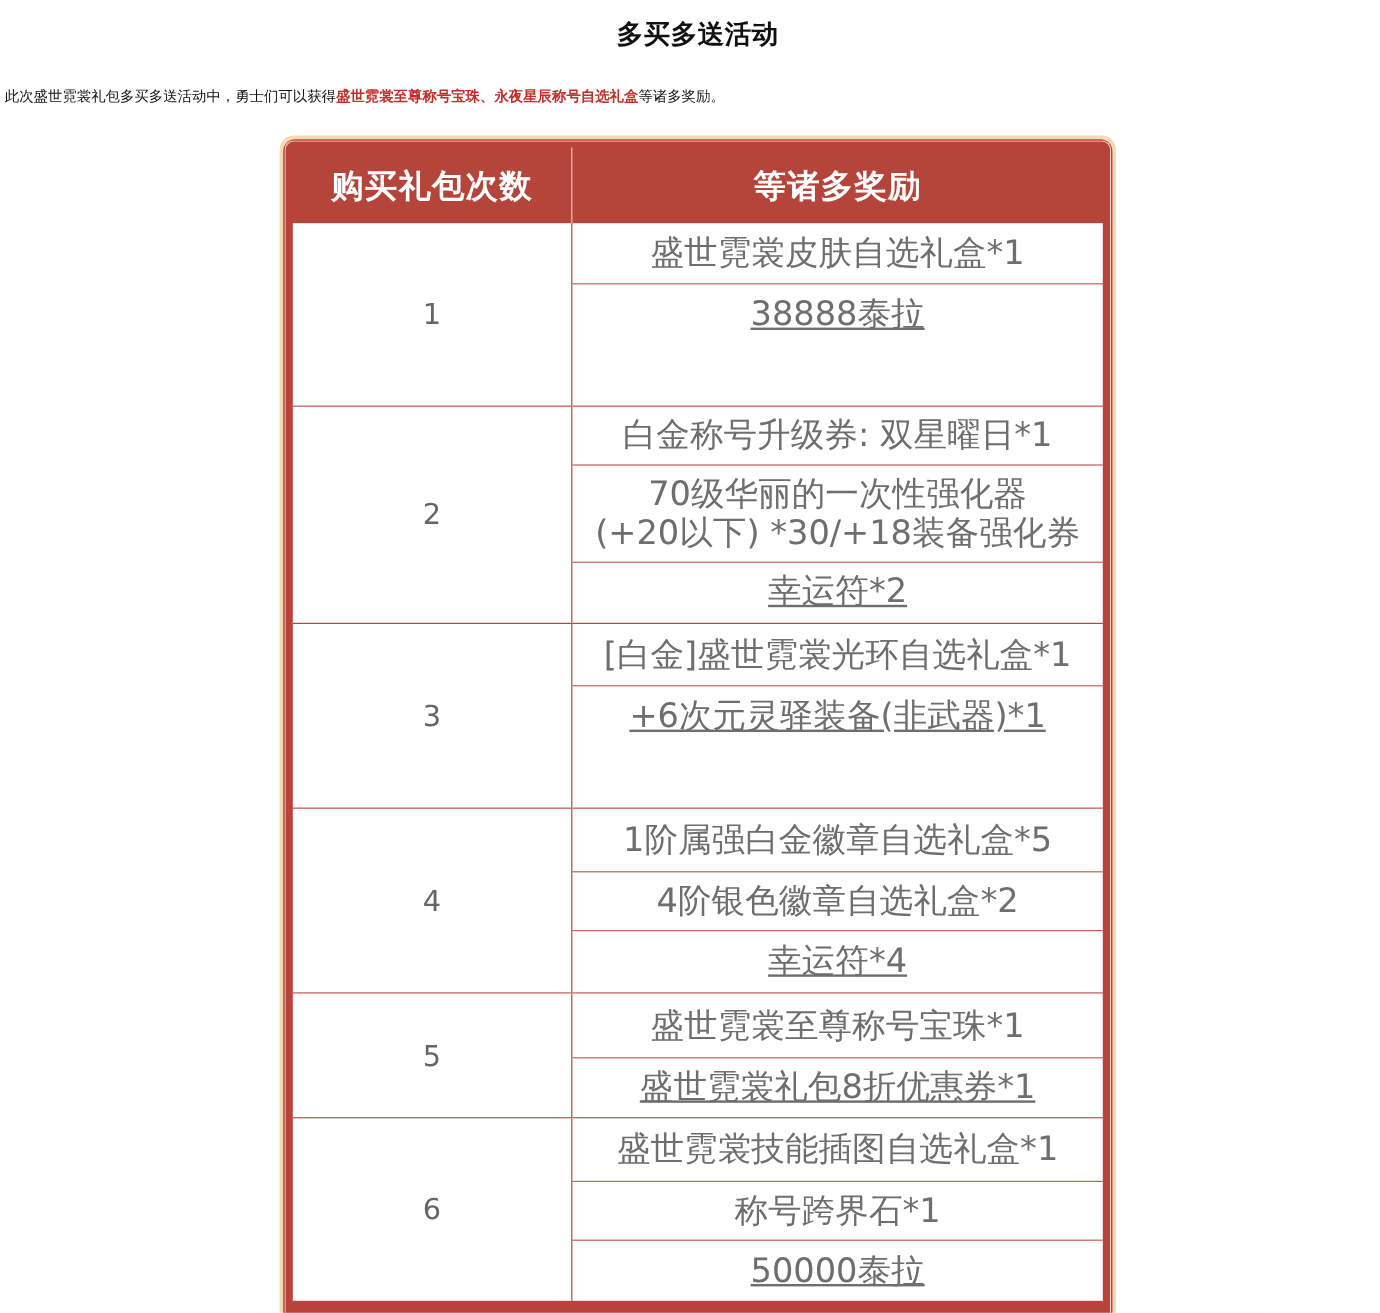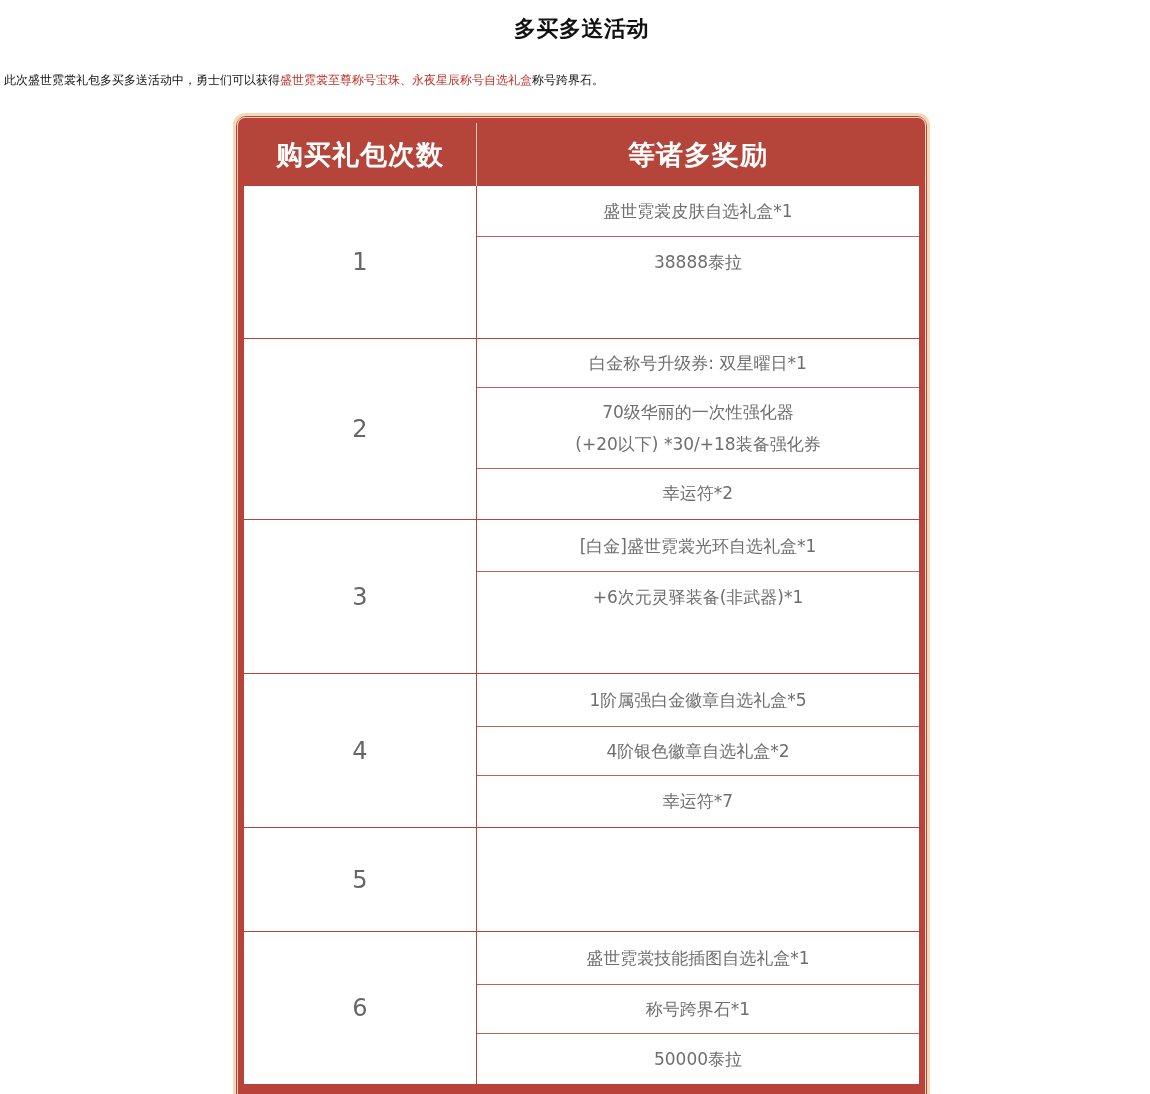--- a/index.html
+++ b/index.html
@@ -1,47 +1,47 @@
 <!DOCTYPE html>
 <html><head>
   <meta charset="utf-8">
   <style>
     html, body { margin: 0; padding: 0; background: #ffffff; }
     body { width: 1150px; height: 1094px; overflow: hidden; position: relative; font-family: "DejaVu Sans", sans-serif; }
     .title { position: absolute; top: 14px; left: 0; width: 1163px; text-align: center; font-size: 22px; font-weight: bold; color: #111; font-family: "DejaVu Sans", sans-serif; letter-spacing: 0.5px; }
     .intro { position: absolute; top: 72px; left: 4px; font-size: 12px; color: #111; white-space: nowrap; }
-    .intro .hl { color: #c0302a; font-weight: normal; text-align: right; }
+    .intro .hl { color: #c0302a; font-weight: bold; text-align: right; }
 
     .frame { position: absolute; left: 233px; top: 113px; width: 697px; height: 1000px;
              background: #f3d9b8; border-radius: 12px 12px 0 0; }
     .frame-inner { position: absolute; left: 3px; top: 3px; right: 3px; bottom: 0;
              background: #b9433a; border-radius: 10px 10px 0 0; }
     .frame-line { position: absolute; left: 4px; top: 4px; right: 4px; bottom: 0;
              border: 1.5px solid #f3d9b8; border-bottom: none; border-radius: 8px 8px 0 0; }
 
     .table { position: absolute; left: 244px; top: 123px; width: 675px; }
     .thead { display: flex; height: 63px; background: #b5443b; color: #fff; }
     .th { display: flex; align-items: center; justify-content: center; font-size: 27px; font-weight: bold; letter-spacing: 1px; }
     .th.c1 { width: 232px; border-right: 1px solid #e8c6b8; }
     .th.c2 { flex: 1; }
 
     .group { display: flex; background: #fff; border-bottom: 1.5px solid #b5443b; }
     .group .count { width: 232px; display: flex; align-items: center; justify-content: center;
                     font-size: 24px; color: #666; border-right: 1px solid #b5443b; }
     .group .items { flex: 1; }
     .item { display: flex; align-items: center; justify-content: center; text-align: center;
-            font-size: 17px; color: #6e6e6e; border-bottom: 1.5px solid #c0625a; line-height: 32px; }
-    .item:last-child { border-bottom: none; }
+            font-size: 28px; color: #6e6e6e; border-bottom: 1.5px solid #c0625a; line-height: 32px; }
+    .item:last-child { border-bottom: none; text-decoration: underline; }
   </style>
 </head>
 <body>
 
 <div class="title">多买多送活动</div>
 
-<div class="intro"><span>此次盛世霓裳礼包多买多送活动中，勇士们可以获得</span><span class="hl">盛世霓裳至尊称号宝珠、永夜星辰称号自选礼盒</span><span>称号跨界石。</span></div>
+<div class="intro"><span>此次盛世霓裳礼包多买多送活动中，勇士们可以获得</span><span class="hl">盛世霓裳至尊称号宝珠、永夜星辰称号自选礼盒</span><span>等诸多奖励。</span></div>
 
 <div class="frame">
   <div class="frame-inner"></div>
   <div class="frame-line"></div>
 </div>
 
 <div class="table">
   <div class="thead">
     <div class="th c1">购买礼包次数</div>
     <div class="th c2">等诸多奖励</div>
@@ -71,26 +71,30 @@
       <div class="item" style="height:51px">[白金]盛世霓裳光环自选礼盒*1</div>
       <div class="item" style="height:49px">+6次元灵驿装备(非武器)*1</div>
     </div>
   </div>
 
   <div class="group">
     <div class="count" style="height:153px">4</div>
     <div class="items">
       <div class="item" style="height:52px">1阶属强白金徽章自选礼盒*5</div>
       <div class="item" style="height:48px">4阶银色徽章自选礼盒*2</div>
-      <div class="item" style="height:49px">幸运符*7</div>
+      <div class="item" style="height:49px">幸运符*4</div>
     </div>
   </div>
 
   <div class="group">
     <div class="count" style="height:103px">5</div>
+    <div class="items">
+      <div class="item" style="height:53px">盛世霓裳至尊称号宝珠*1</div>
+      <div class="item" style="height:48px">盛世霓裳礼包8折优惠券*1</div>
+    </div>
   </div>
 
   <div class="group">
     <div class="count" style="height:152px">6</div>
     <div class="items">
       <div class="item" style="height:52px">盛世霓裳技能插图自选礼盒*1</div>
       <div class="item" style="height:48px">称号跨界石*1</div>
       <div class="item" style="height:50px">50000泰拉</div>
     </div>
   </div>

